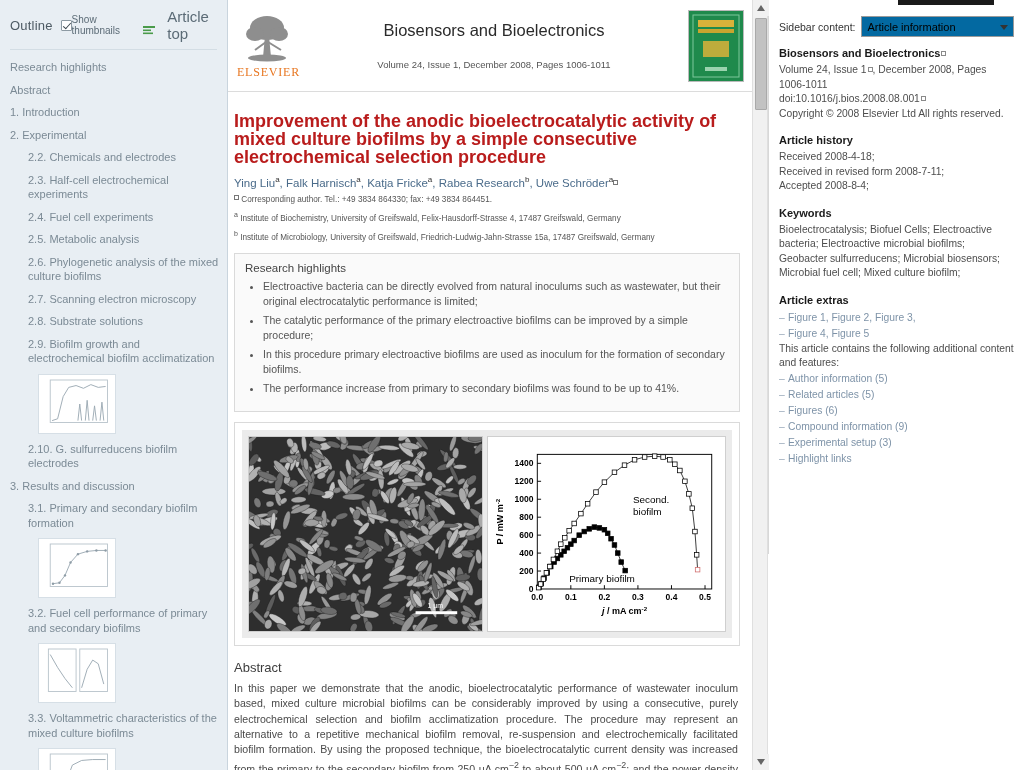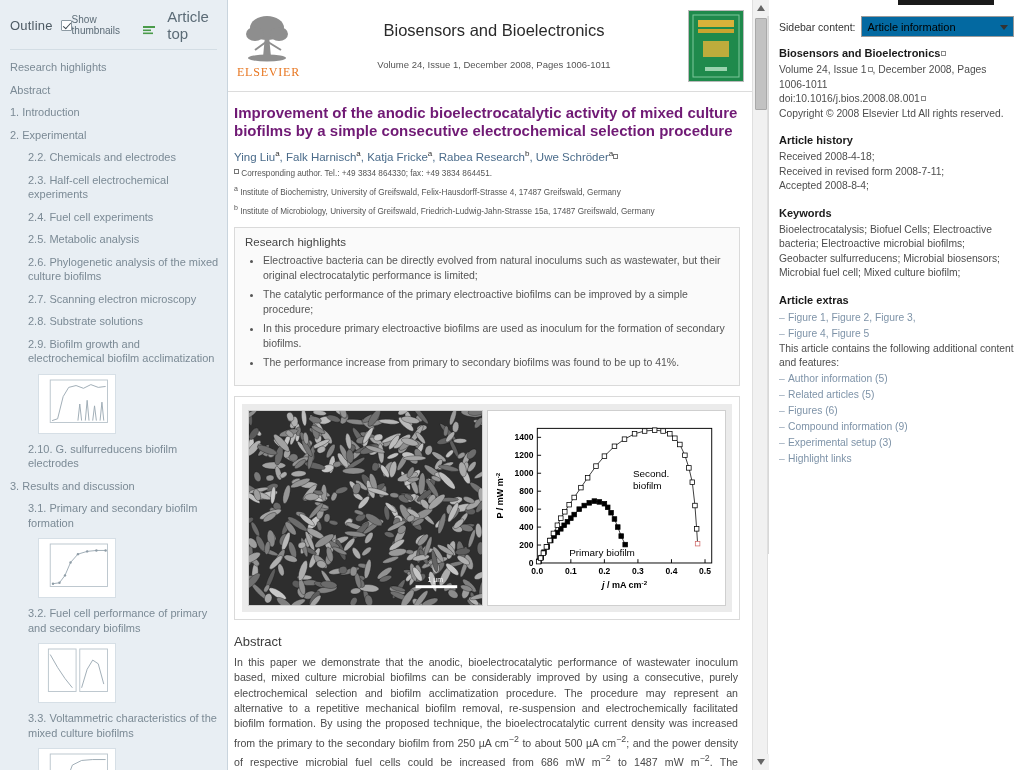--- a/index.html
+++ b/index.html
@@ -71,22 +71,22 @@
   .els-logo { width: 66px; flex: 0 0 66px; text-align: right; }
   .els-logo svg { display: block; margin: 0 auto; }
   .els-word { font-family: "Liberation Serif", serif; font-size: 12px; letter-spacing: .8px; color: #e87722; margin-top: 1px; }
   .jrn-mid { flex: 1 1 auto; text-align: center; padding: 0 10px; }
   .jrn-title { font-size: 16.5px; color: #2b2b2b; font-family: "Liberation Sans", sans-serif; }
   .jrn-sub { font-size: 9.5px; color: #555; margin-top: 19px; }
   .cover { width: 56px; height: 72px; flex: 0 0 56px; border: 1px solid #bbb; }
 
   #article-body { padding: 12px 10px 0 4px; }
   .art-title {
-    font-size: 15px; font-weight: bold; color: #701a75;
-    line-height: 18px; margin: 0 0 6px 0; padding: 0 2px;
+    font-size: 18px; font-weight: bold; color: #b91c1c;
+    line-height: 18px; margin: 8px 0 6px 0; padding: 0 2px;
   }
   .authors { font-size: 11.5px; color: #4a6b8a; line-height: 15px; padding: 0 2px; }
   .authors .au { color: #4a6b8a; cursor: pointer; }
   .authors sup { font-size: 8px; color: #333; }
   .affil { font-size: 8.2px; color: #555; line-height: 13px; padding: 2px 2px 0 2px; }
   .affil sup { font-size: 7px; }
   .sq { display: inline-block; width: 5px; height: 5px; border: 1px solid #777; vertical-align: 2px; }
 
   .hl-box {
     border: 1px solid #dadada; background: #fafafa;

